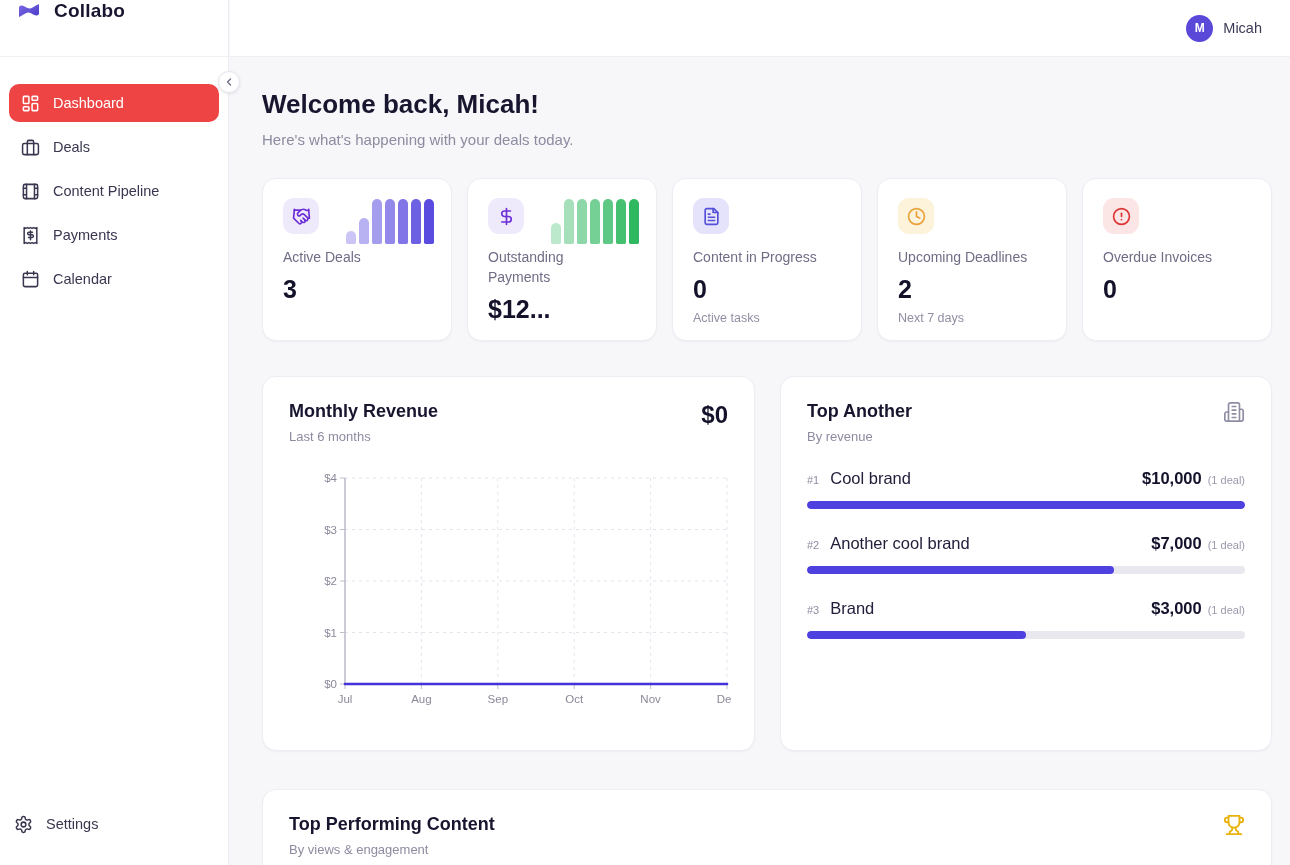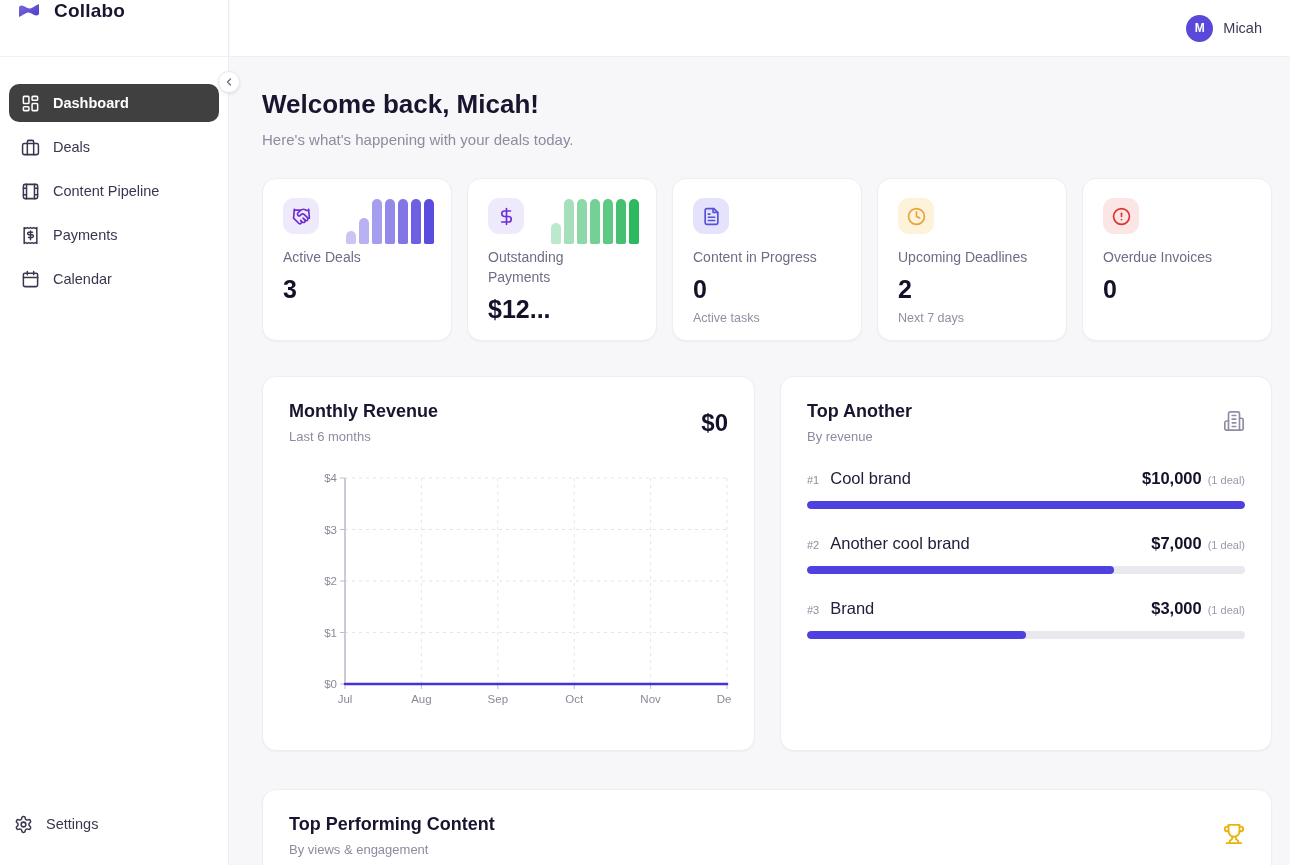--- a/index.html
+++ b/index.html
@@ -9,21 +9,21 @@
   
   .sidebar { position:fixed; left:0; top:0; width:229px; height:865px; background:#fff;
              border-right:1px solid #ececf2; display:flex; flex-direction:column; z-index:2; }
   .logo-row { height:57px; display:flex; gap:11px; padding:0 15px;
               border-bottom:1px solid #f1f0f5; flex:0 0 auto; }
   .logo-text { font-size:19px; font-weight:bold; color:#18152f; letter-spacing:.2px; }
   .nav { padding:27px 9px 0 9px; flex:1 1 auto; }
   .nav-item { display:flex; align-items:center; gap:13px; height:38px; border-radius:10px;
               padding:0 12px; color:#39374f; font-size:14.5px; margin-bottom:6px; cursor:pointer; }
   .nav-item svg { flex:0 0 auto; }
-  .nav-item.active { background:#404040; color:#fff;font-weight:bold; }
+  .nav-item.active { background:#ef4444; color:#fff; }
   .settings-row { padding:0 9px 16px 2px; flex:0 0 auto; }
 
   .collapse-btn { position:fixed; left:218px; top:71px; width:22px; height:22px; background:#fff;
                   border:1px solid #e7e6ee; border-radius:50%; box-shadow:0 1px 3px rgba(20,20,43,.10);
                   display:flex; align-items:center; justify-content:center; color:#6b6980; z-index:3; cursor:pointer; }
 
   
   .main { margin-left:230px; }
   .topbar { height:57px; background:#fff; border-bottom:1px solid #efeef4; display:flex;
             align-items:center; justify-content:flex-end; gap:10px; padding-right:28px; }
@@ -46,21 +46,21 @@
   .stat-label.narrow { max-width:104px; }
   .stat-value { margin-top:8px; font-size:25px; font-weight:bold; color:#14122b; white-space:nowrap; }
   .stat-sub { margin-top:7px; font-size:12.5px; color:#908ea3; }
 
   
   .charts-row { display:flex; gap:25px; margin-top:35px; }
   .panel { background:#fff; border:1px solid #eeedf3; border-radius:14px; padding:24px 26px;
            box-shadow:0 1px 2px rgba(20,20,43,.04); }
   .revenue-panel { width:493px; height:375px; }
   .brands-panel { width:492px; height:375px; }
-  .panel-head { display:flex; justify-content:space-between; align-items:center; }
+  .panel-head { display:flex; justify-content:space-between; align-items:flex-start; }
   .panel-title { font-size:18px; font-weight:bold; color:#18152f; }
   .panel-sub { font-size:13px; color:#8d8ba0; margin-top:7px; }
   .revenue-total { font-size:24px; font-weight:bold; color:#14122b; }
   .panel-corner-icon { color:#8f8da4; }
   .chart-wrap { margin-top:22px; padding-left:18px; }
 
   
   .brand-row { margin-top:25px; }
   .brand-line { display:flex; align-items:baseline; }
   .brand-rank { font-size:11px; color:#8d8ba0; margin-right:11px; }

